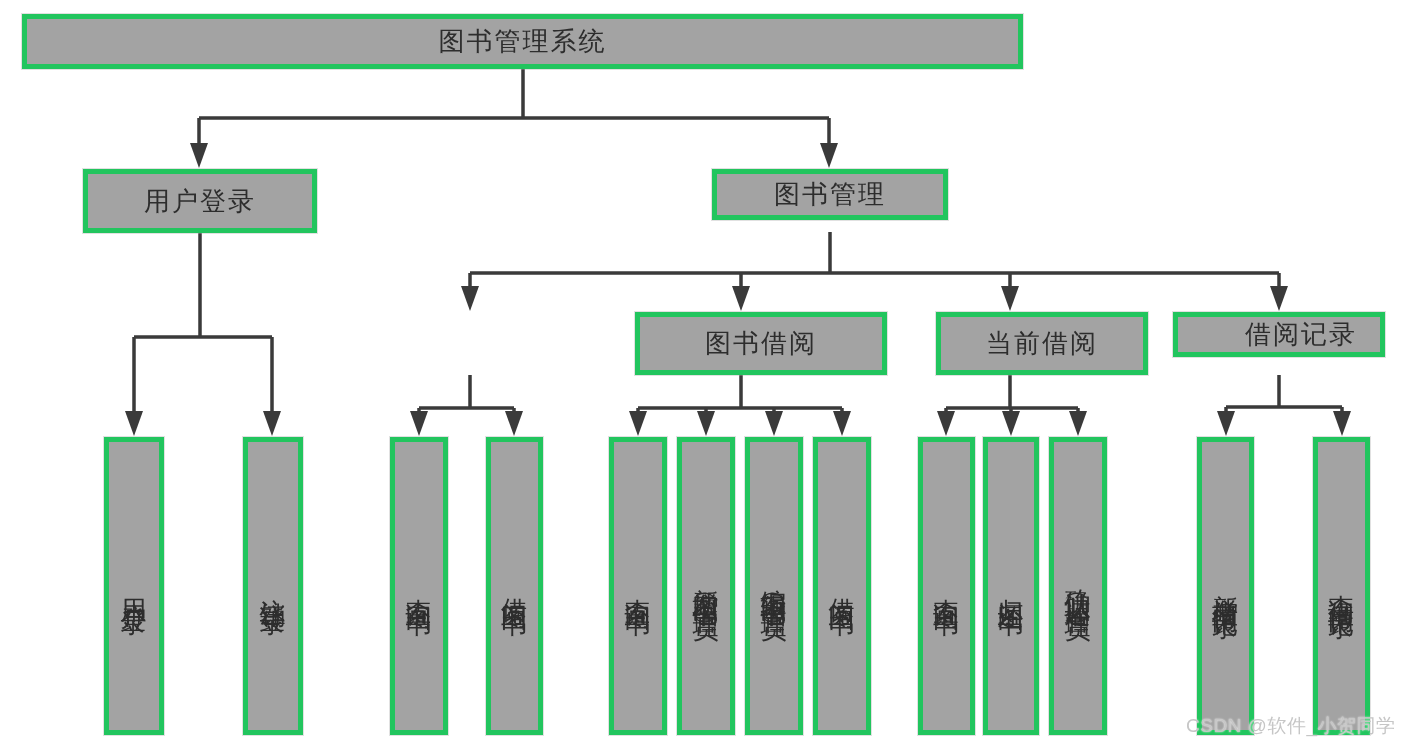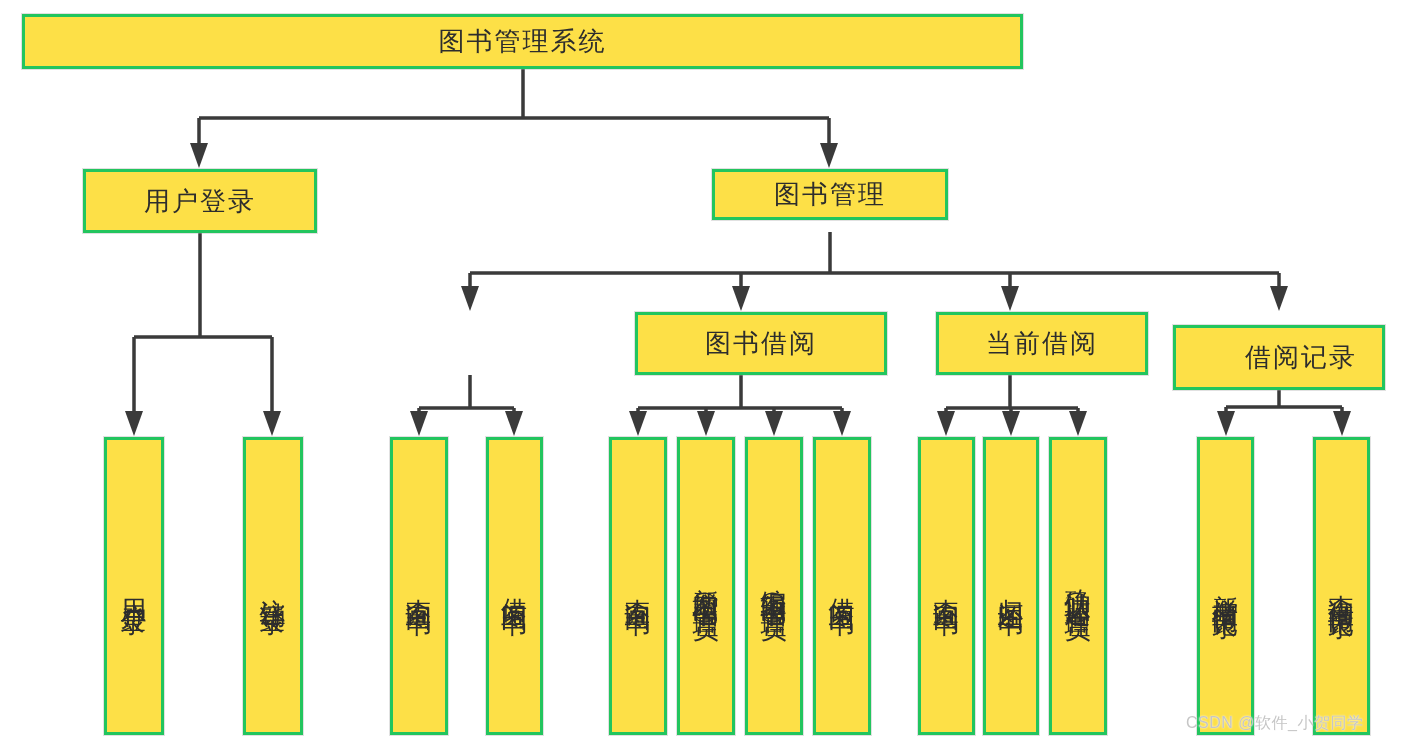--- a/index.html
+++ b/index.html
@@ -2,34 +2,34 @@
 <html><head>
 <meta charset="utf-8">
 <style>
   html,body { margin:0; padding:0; background:#ffffff; }
   .canvas {
     position:relative; width:1405px; height:747px; background:#ffffff;
     font-family:"Liberation Sans", sans-serif; overflow:hidden;
   }
   .wires { position:absolute; left:0; top:0; z-index:1; }
   .node {
-    position:absolute; z-index:2; background:#fde047;
-    border:3px solid #22c55e; box-sizing:border-box;
+    position:absolute; z-index:2; background:#a3a3a3;
+    border:5px solid #22c55e; box-sizing:border-box;
     display:flex; align-items:center; justify-content:center;
     color:#2d2d2d; box-shadow:0 0 0 1px rgba(170,170,170,0.35);
   }
   .hnode { font-size:26px; letter-spacing:2px; white-space:nowrap; }
   .vnode { font-size:26px; }
   .vnode .vtext {
     writing-mode:vertical-rl; letter-spacing:4px; line-height:1;
     white-space:nowrap;
   }
   .watermark {
     position:absolute; z-index:5; left:1186px; top:713px;
-    font-size:16px; letter-spacing:0.5px; color:#c6c6c6;
+    font-size:19px; letter-spacing:0.5px; color:#c6c6c6;
     text-shadow:0 0 2px #ffffff; white-space:nowrap;
   }
 </style>
 </head>
 <body>
 
 <div class="canvas">
 
   <svg class="wires" width="1405" height="747" viewBox="0 0 1405 747">
     <g stroke="#3a3a3a" stroke-width="3.5" fill="none">
@@ -81,21 +81,21 @@
   <div class="node hnode" style="left:712px; top:169px; width:236px; height:51px;">
     <span>图书管理</span>
   </div>
 
   <div class="node hnode" style="left:635px; top:312px; width:252px; height:63px;">
     <span>图书借阅</span>
   </div>
   <div class="node hnode" style="left:904px; top:312px; width:212px; height:63px;margin-left:32px;">
     <span>当前借阅</span>
   </div>
-  <div class="node hnode" style="left:1173px; top:325px; width:212px; height:65px;padding-left:44px;">
+  <div class="node hnode" style="left:1173px; top:312px; width:212px; height:45px;padding-left:44px;">
     <span>借阅记录</span>
   </div>
 
   <div class="node vnode" style="left:104px; top:437px; width:60px; height:298px;">
     <span class="vtext">用户登录</span>
   </div>
   <div class="node vnode" style="left:243px; top:437px; width:60px; height:298px;">
     <span class="vtext">注销登录</span>
   </div>
 

